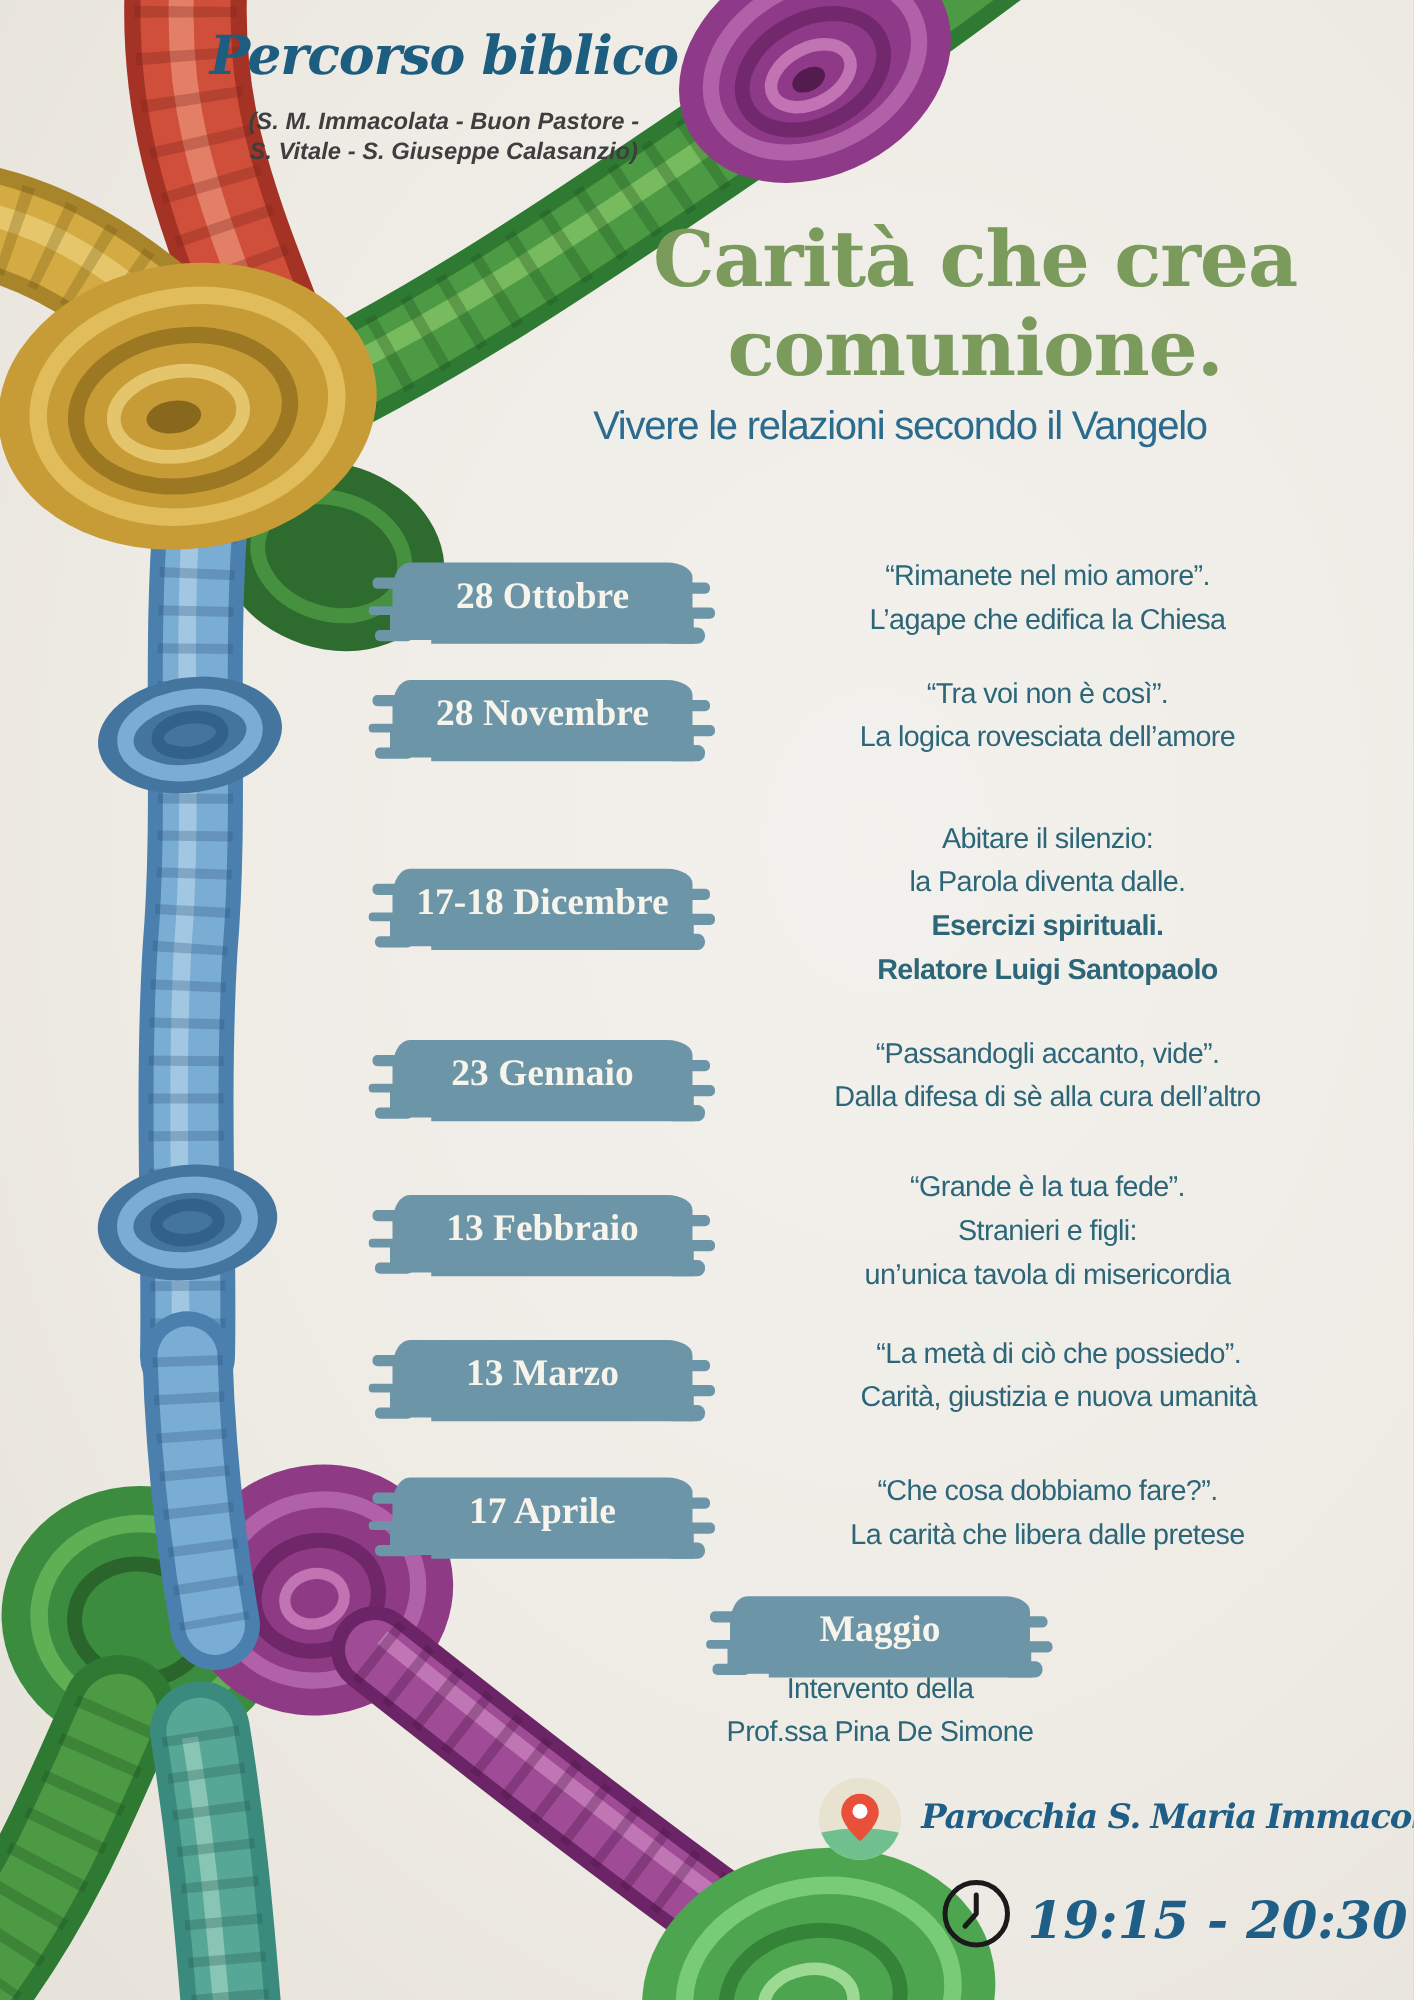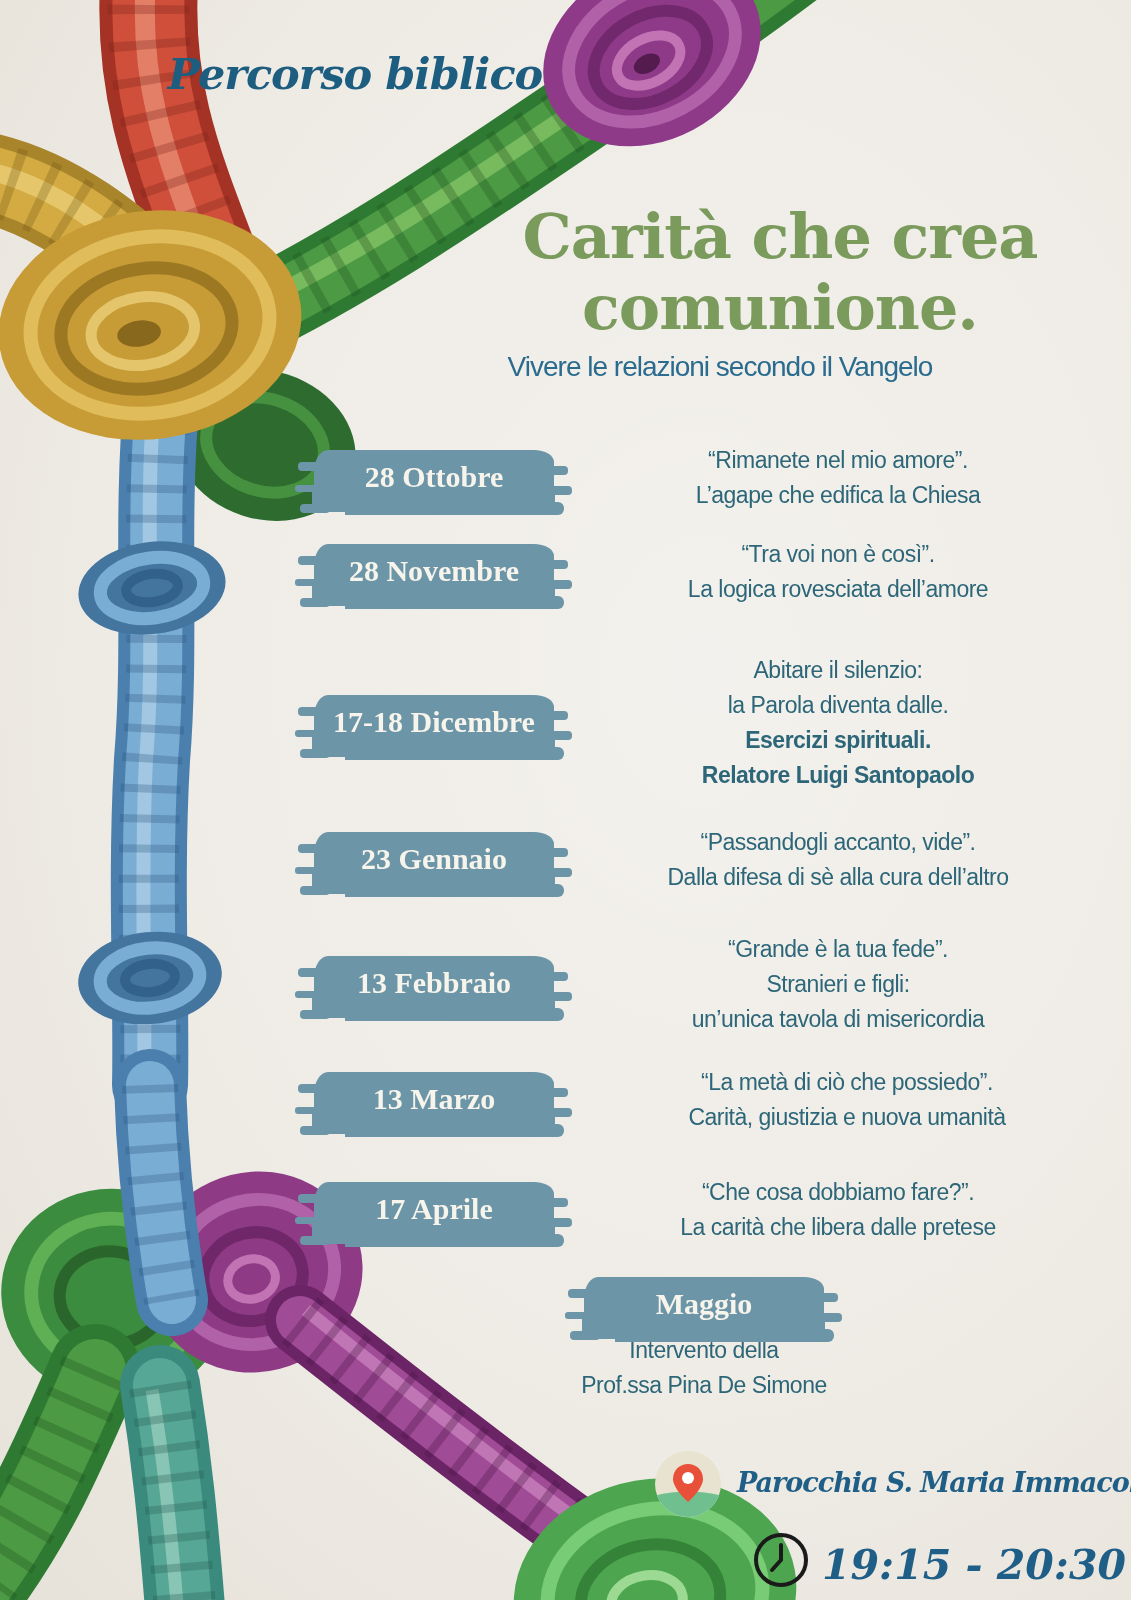--- a/index.html
+++ b/index.html
@@ -4,42 +4,42 @@
 <style>
   html,body{margin:0;padding:0;background:#d8d4cc;}
   .poster{
     position:relative;
     width:1131px;height:1600px;
     overflow:hidden;
     background:radial-gradient(ellipse at 62% 42%, #f3f1ed 0%, #efece6 55%, #e6e2d9 100%);
     font-family:"Liberation Sans", sans-serif;
   }
   .artwork{position:absolute;left:0;top:0;z-index:0;}
-  .layer{position:absolute;z-index:2;margin-top:29px;}
+  .layer{position:absolute;z-index:2;}
 
   
   .header-title{
     left:140px;top:20px;width:430px;text-align:center;
     font-family:"DejaVu Serif", serif;font-style:italic;font-weight:bold;
     font-size:43px;color:#1d5d80;letter-spacing:-1px;
   }
   .header-org{
     left:128px;top:86px;width:454px;text-align:center;
     font-style:italic;font-weight:bold;font-size:19px;line-height:24px;color:#3e3e3e;
   }
 
   
   .hero-title{
     left:450px;top:172px;width:660px;text-align:center;
     font-family:"DejaVu Serif", serif;font-weight:bold;
     font-size:62px;line-height:71px;color:#7a9b5c;letter-spacing:-1px;
   }
   .hero-subtitle{
     left:330px;top:322px;width:780px;text-align:center;
-    font-size:28px;color:#2a6b8e;letter-spacing:-1px;
+    font-size:32px;color:#2a6b8e;letter-spacing:-1px;
   }
 
   
   .schedule{position:absolute;left:0;top:0;width:1131px;height:1400px;z-index:2;}
   .event-row{position:absolute;left:300px;width:808px;display:flex;align-items:center;}
   .event-row:nth-child(1){top:430px;height:96px;}
   .event-row:nth-child(2){top:524px;height:96px;}
   .event-row:nth-child(3){top:648px;height:150px;}
   .event-row:nth-child(4){top:812px;height:96px;}
   .event-row:nth-child(5){top:928px;height:112px;}
@@ -184,20 +184,24 @@
       <g transform="rotate(-10 655 1595)">
         <ellipse cx="655" cy="1595" rx="142" ry="116" fill="#4da64f"></ellipse>
         <ellipse cx="655" cy="1595" rx="108" ry="86" fill="none" stroke="#7ed07a" stroke-width="14" opacity="0.9"></ellipse>
         <ellipse cx="650" cy="1598" rx="70" ry="54" fill="none" stroke="#2f7a33" stroke-width="12" opacity="0.8"></ellipse>
         <ellipse cx="646" cy="1600" rx="36" ry="26" fill="none" stroke="#a5e09a" stroke-width="10" opacity="0.9"></ellipse>
       </g>
     </g>
   </svg>
 
   <div class="layer header-title">Percorso biblico</div>
+  <div class="layer header-org">
+    <div>(S. M. Immacolata - Buon Pastore -</div>
+    <div>S. Vitale - S. Giuseppe Calasanzio)</div>
+  </div>
 
   <div class="layer hero-title">
     <div>Carità che crea</div>
     <div>comunione.</div>
   </div>
   <div class="layer hero-subtitle">Vivere le relazioni secondo il Vangelo</div>
 
   <div class="schedule">
     <div class="event-row">
       <div class="badge-col">

